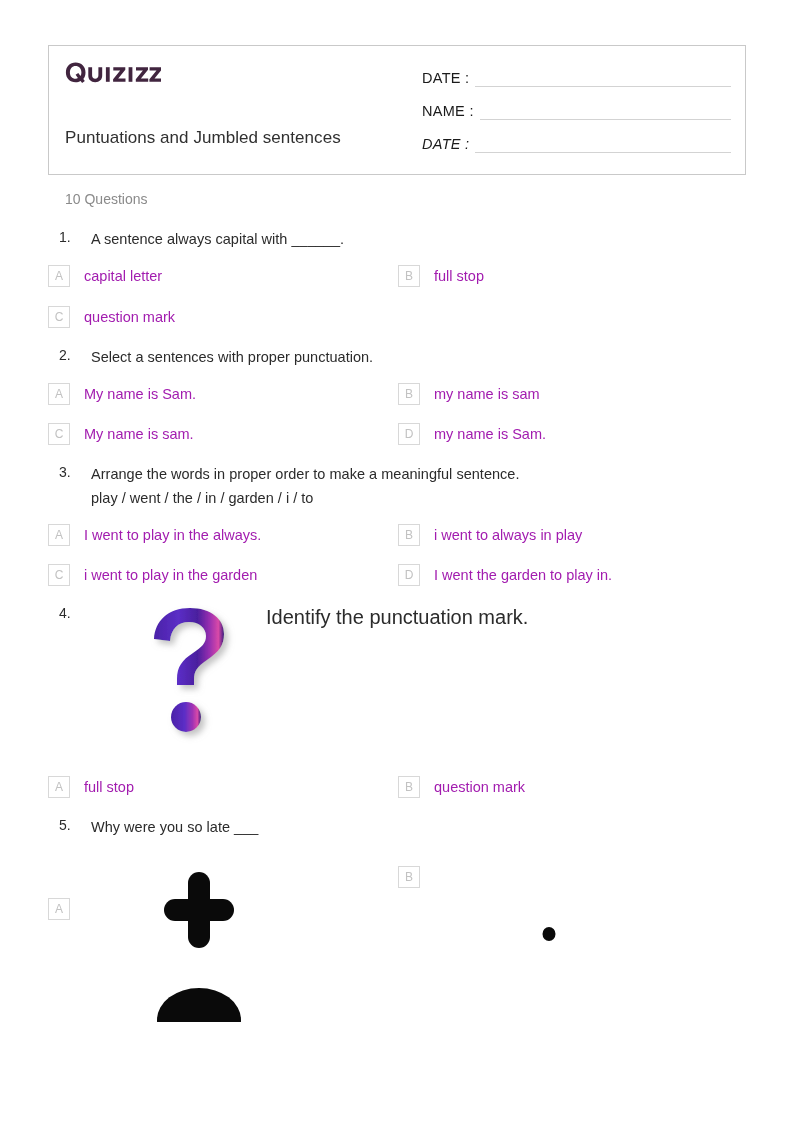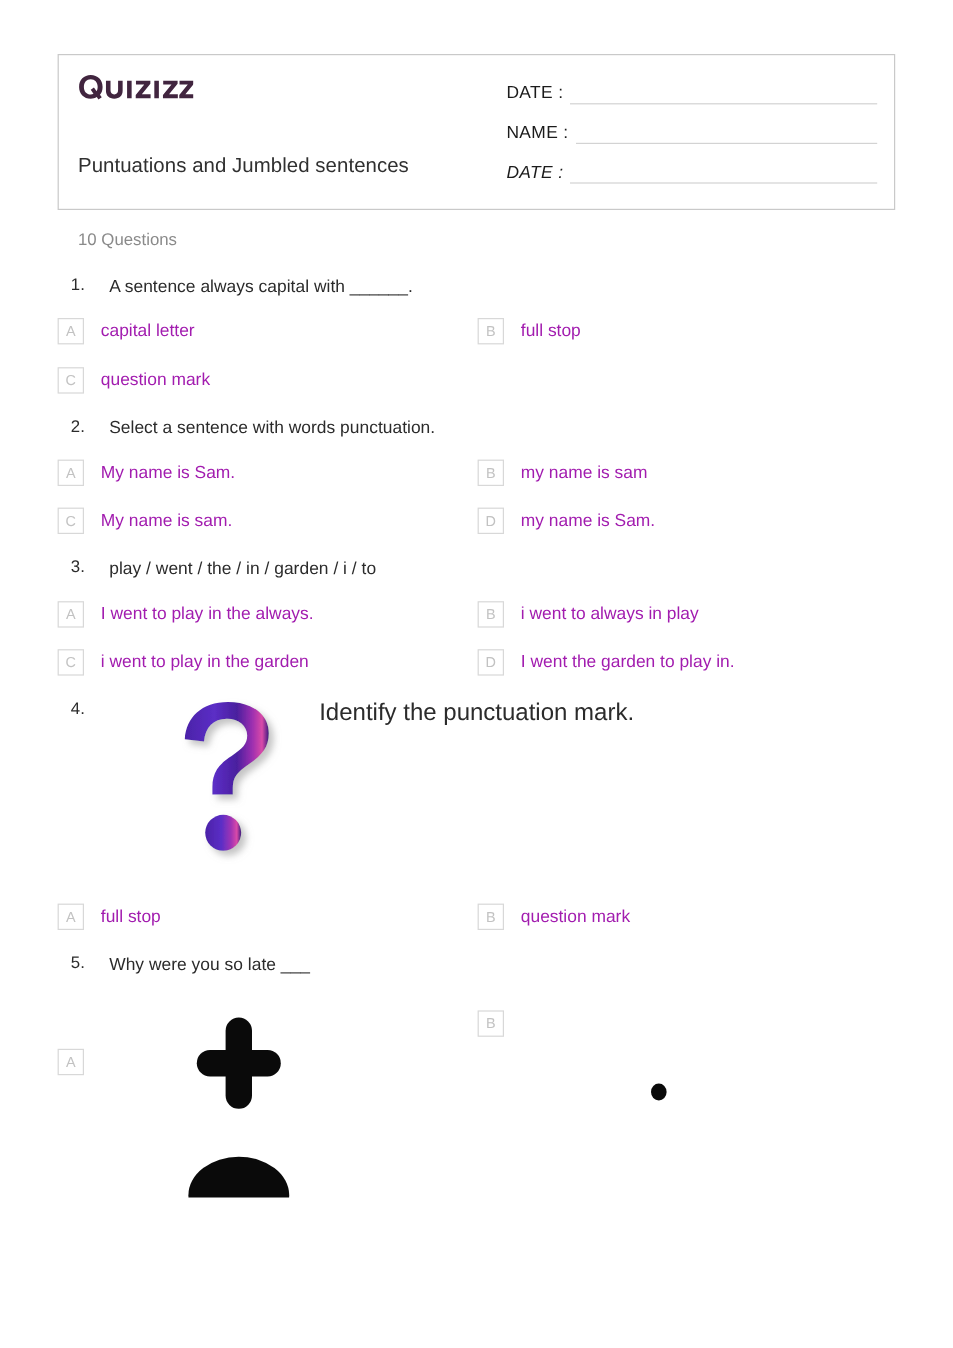--- a/index.html
+++ b/index.html
@@ -235,21 +235,21 @@
       <div class="option">
         <div class="opt-badge">C</div>
         <div class="opt-text">question mark</div>
       </div>
     </div>
   </div>
 
   <div class="question-block">
     <div class="q-head">
       <div class="q-num">2.</div>
-      <div class="q-text">Select a sentence with words punctuation.</div>
+      <div class="q-text">Select a sentences with proper punctuation.</div>
     </div>
     <div class="options">
       <div class="option">
         <div class="opt-badge">A</div>
         <div class="opt-text">My name is Sam.</div>
       </div>
       <div class="option">
         <div class="opt-badge">B</div>
         <div class="opt-text">my name is sam</div>
       </div>
@@ -261,20 +261,21 @@
         <div class="opt-badge">D</div>
         <div class="opt-text">my name is Sam.</div>
       </div>
     </div>
   </div>
 
   <div class="question-block">
     <div class="q-head">
       <div class="q-num">3.</div>
       <div class="q-text">
+        <div>Arrange the words in proper order to make a meaningful sentence.</div>
         <div>play / went / the / in / garden / i / to</div>
       </div>
     </div>
     <div class="options">
       <div class="option">
         <div class="opt-badge">A</div>
         <div class="opt-text">I went to play in the always.</div>
       </div>
       <div class="option">
         <div class="opt-badge">B</div>

